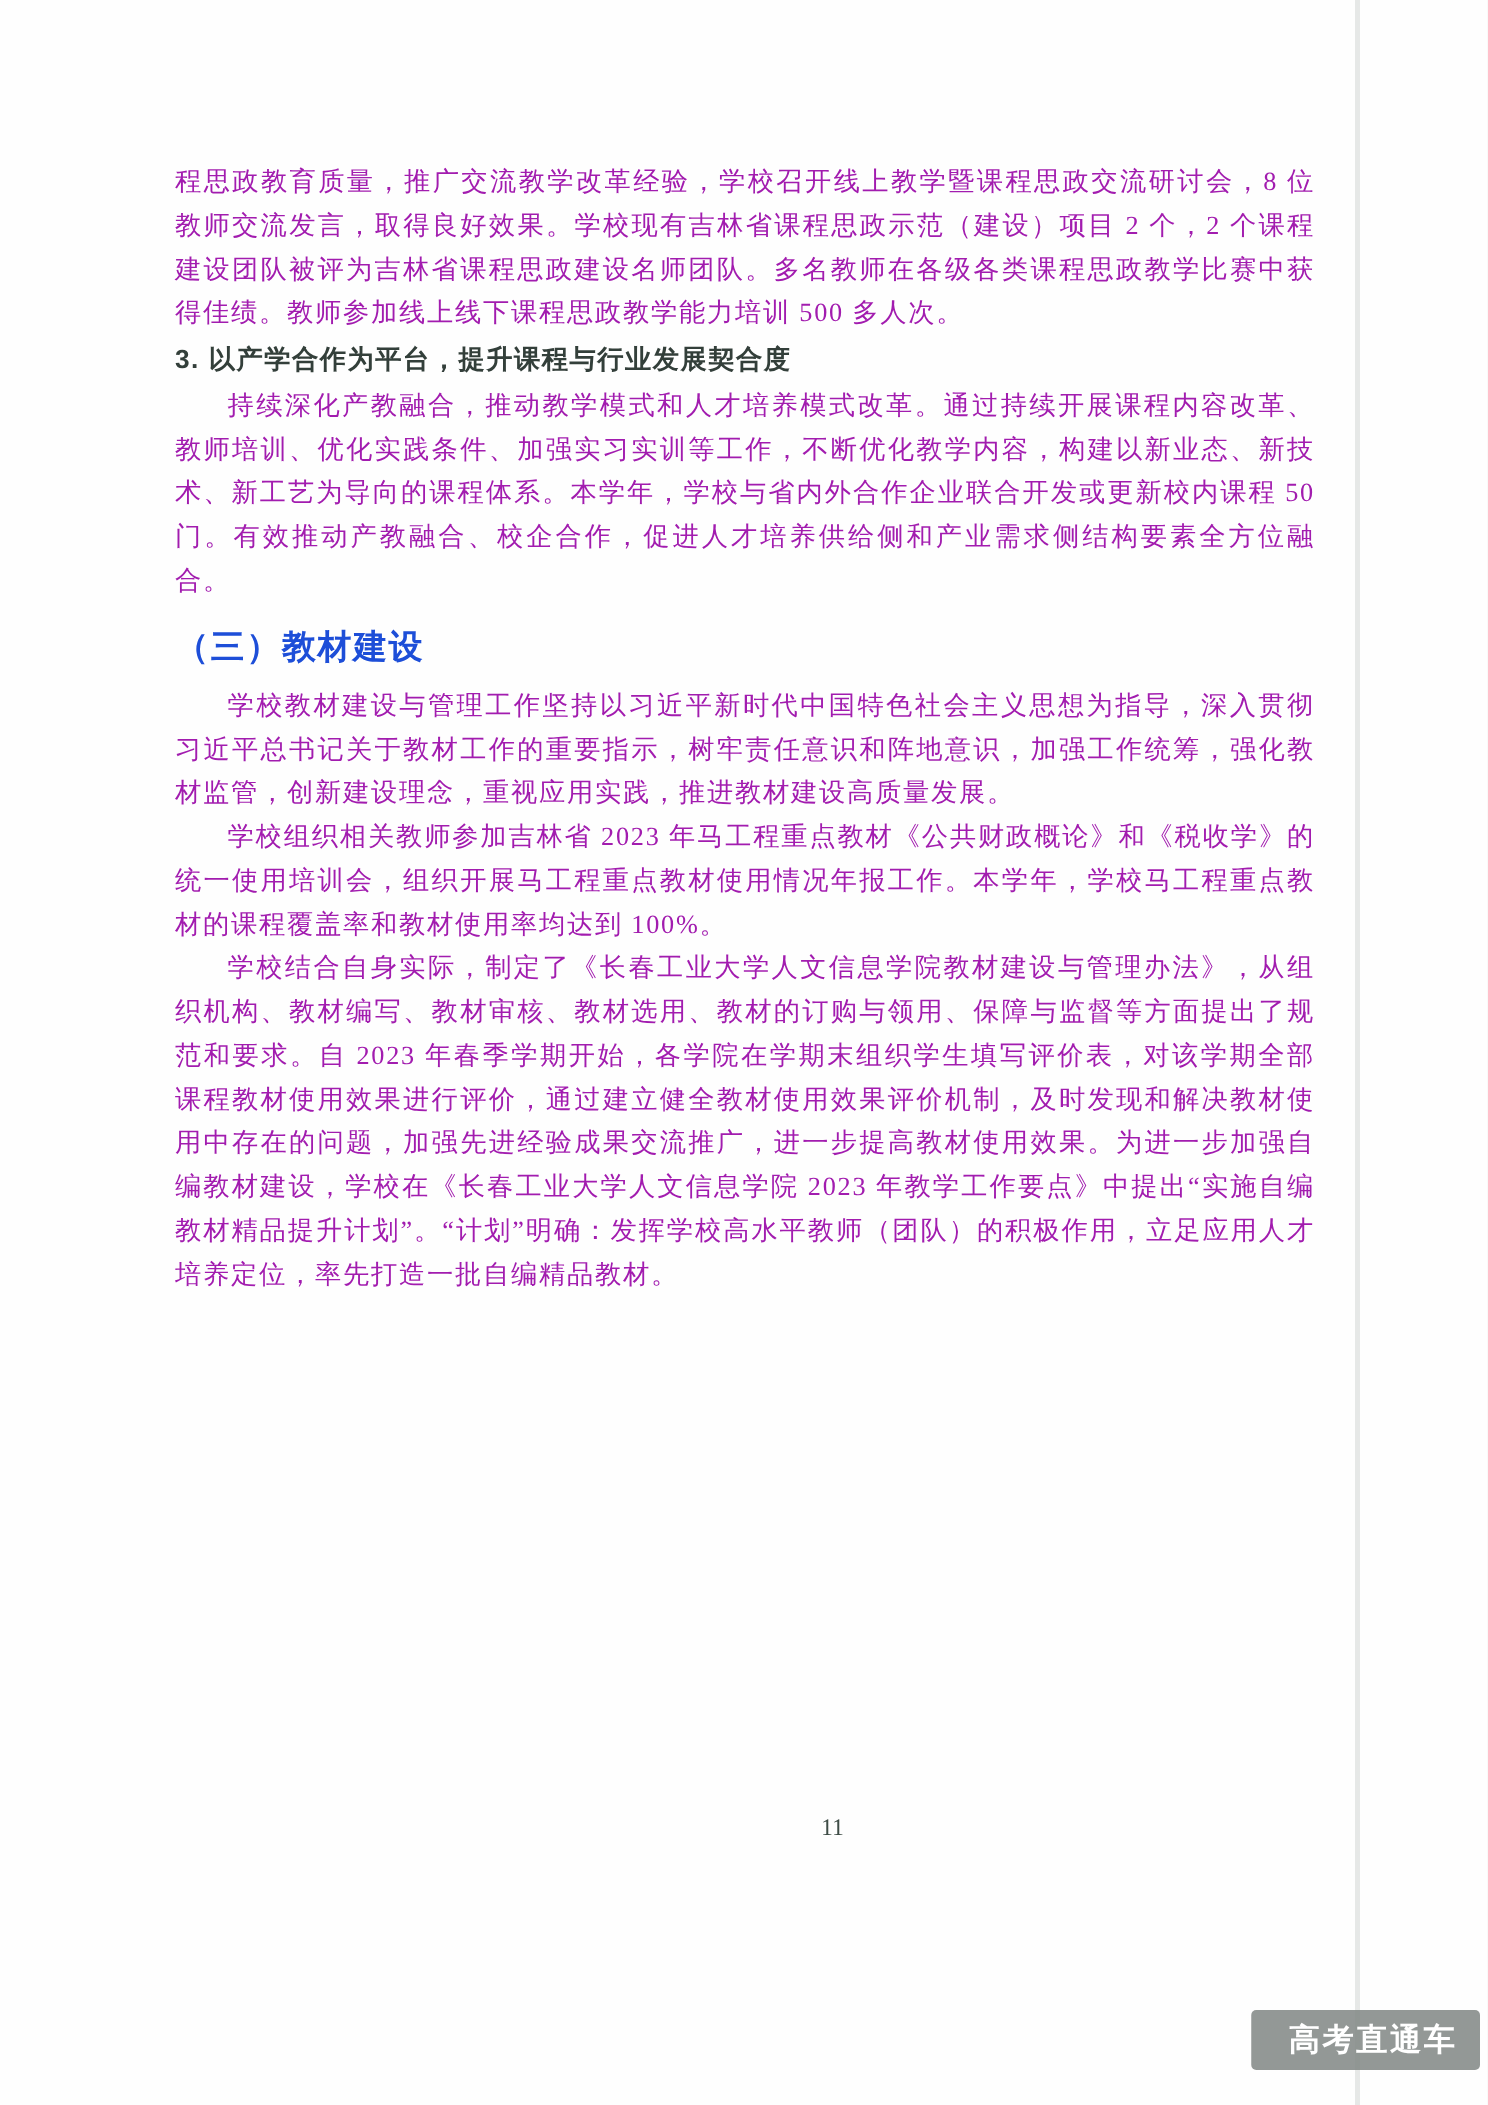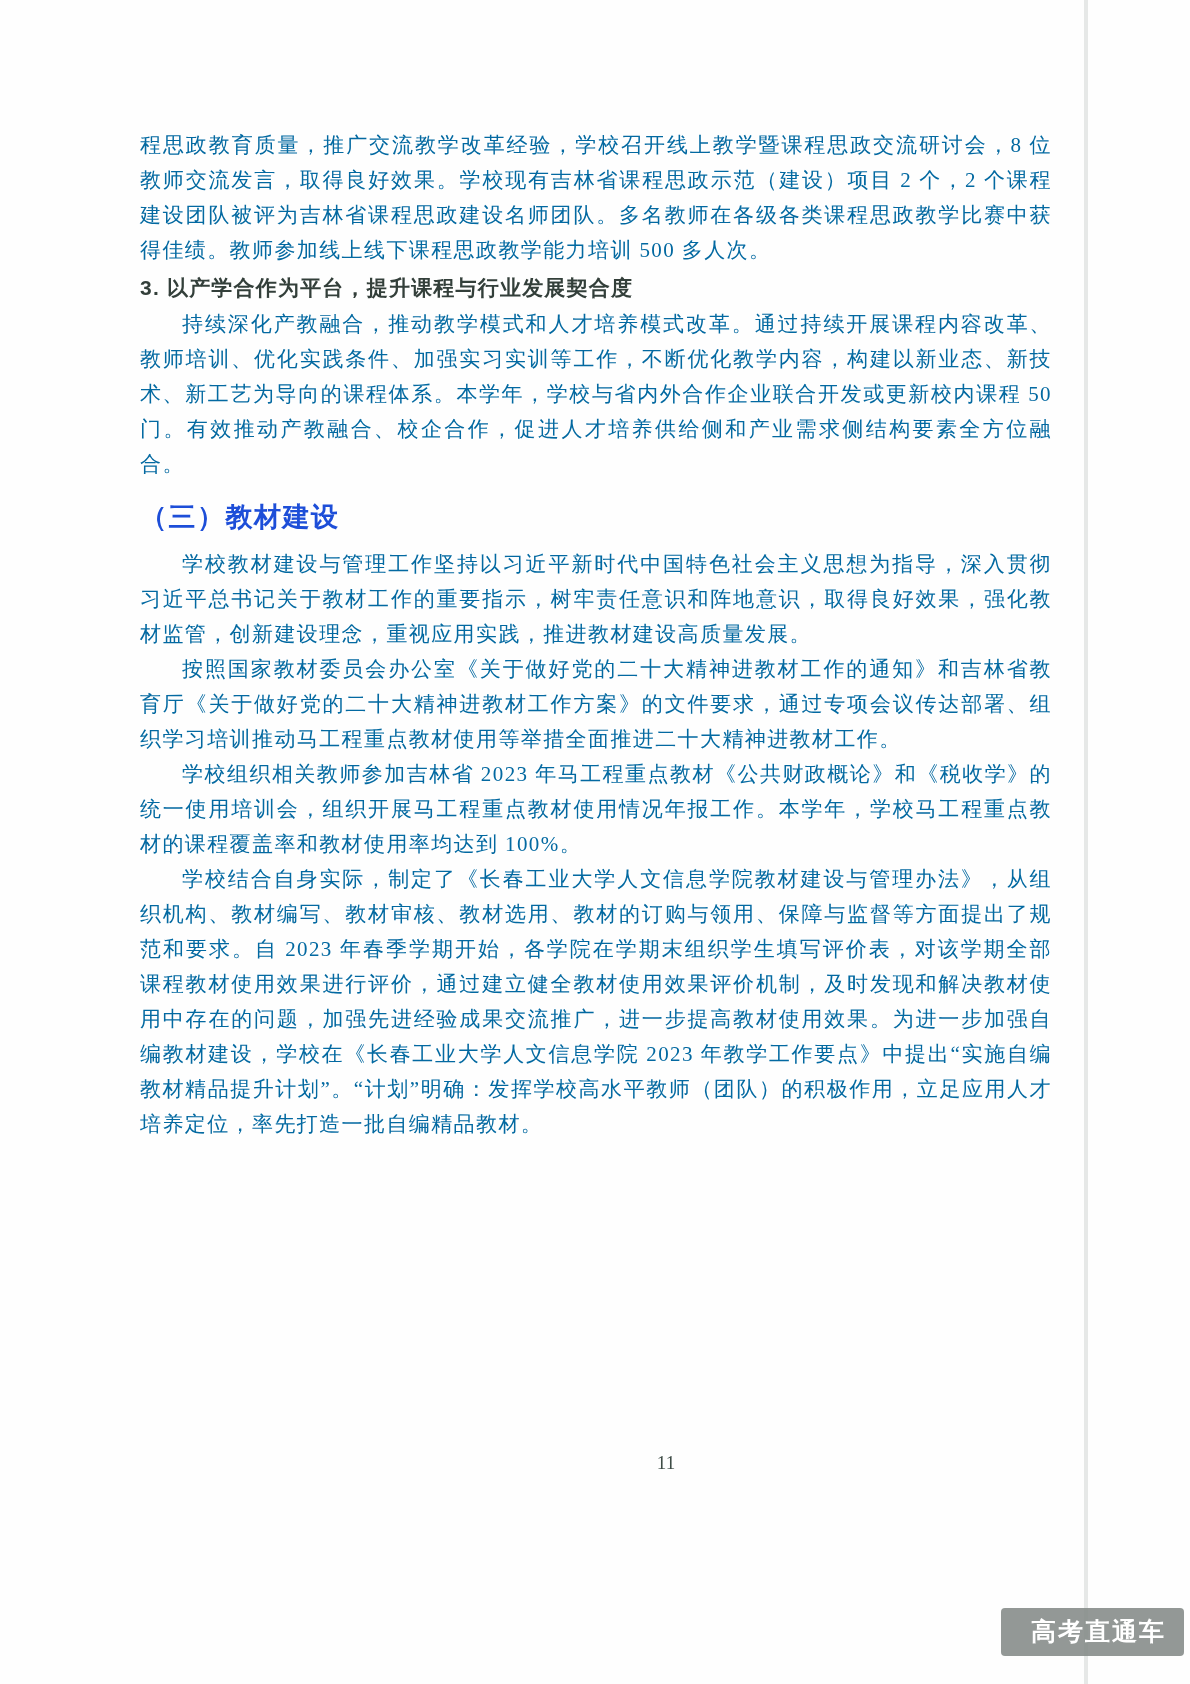--- a/index.html
+++ b/index.html
@@ -34,21 +34,21 @@
     left:140px; top:128px;
     width:912px;
   }
   .content p{margin:0;}
   .paragraph,
   .paragraph-continued{
     font-family:"Liberation Serif", serif;
     font-size:21px;
     line-height:35px;
     letter-spacing:1.4px;
-    color:#0369a1;
+    color:#a21caf;
     text-align:justify;
   }
   .paragraph{ text-indent:2em; }
   .paragraph-continued{ text-indent:0; }
   .heading-numbered{
     font-family:"Liberation Sans", sans-serif;
     font-weight:bold;
     font-size:21px;
     line-height:35px;
     letter-spacing:1.2px;
@@ -91,22 +91,21 @@
 </head>
 <body>
 
 <div class="page">
 
   <div class="content">
       <p class="paragraph-continued">程思政教育质量，推广交流教学改革经验，学校召开线上教学暨课程思政交流研讨会，8 位教师交流发言，取得良好效果。学校现有吉林省课程思政示范（建设）项目 2 个，2 个课程建设团队被评为吉林省课程思政建设名师团队。多名教师在各级各类课程思政教学比赛中获得佳绩。教师参加线上线下课程思政教学能力培训 500 多人次。</p>
       <p class="heading-numbered">3.  以产学合作为平台，提升课程与行业发展契合度</p>
       <p class="paragraph">持续深化产教融合，推动教学模式和人才培养模式改革。通过持续开展课程内容改革、教师培训、优化实践条件、加强实习实训等工作，不断优化教学内容，构建以新业态、新技术、新工艺为导向的课程体系。本学年，学校与省内外合作企业联合开发或更新校内课程 50 门。有效推动产教融合、校企合作，促进人才培养供给侧和产业需求侧结构要素全方位融合。</p>
       <p class="heading-section">（三）教材建设</p>
-      <p class="paragraph">学校教材建设与管理工作坚持以习近平新时代中国特色社会主义思想为指导，深入贯彻习近平总书记关于教材工作的重要指示，树牢责任意识和阵地意识，取得良好效果，强化教材监管，创新建设理念，重视应用实践，推进教材建设高质量发展。</p>
-      <p class="paragraph">按照国家教材委员会办公室《关于做好党的二十大精神进教材工作的通知》和吉林省教育厅《关于做好党的二十大精神进教材工作方案》的文件要求，通过专项会议传达部署、组织学习培训推动马工程重点教材使用等举措全面推进二十大精神进教材工作。</p>
+      <p class="paragraph">学校教材建设与管理工作坚持以习近平新时代中国特色社会主义思想为指导，深入贯彻习近平总书记关于教材工作的重要指示，树牢责任意识和阵地意识，加强工作统筹，强化教材监管，创新建设理念，重视应用实践，推进教材建设高质量发展。</p>
       <p class="paragraph">学校组织相关教师参加吉林省 2023 年马工程重点教材《公共财政概论》和《税收学》的统一使用培训会，组织开展马工程重点教材使用情况年报工作。本学年，学校马工程重点教材的课程覆盖率和教材使用率均达到 100%。</p>
       <p class="paragraph">学校结合自身实际，制定了《长春工业大学人文信息学院教材建设与管理办法》，从组织机构、教材编写、教材审核、教材选用、教材的订购与领用、保障与监督等方面提出了规范和要求。自 2023 年春季学期开始，各学院在学期末组织学生填写评价表，对该学期全部课程教材使用效果进行评价，通过建立健全教材使用效果评价机制，及时发现和解决教材使用中存在的问题，加强先进经验成果交流推广，进一步提高教材使用效果。为进一步加强自编教材建设，学校在《长春工业大学人文信息学院 2023 年教学工作要点》中提出“实施自编教材精品提升计划”。“计划”明确：发挥学校高水平教师（团队）的积极作用，立足应用人才培养定位，率先打造一批自编精品教材。</p>
     </div>
 
   <div class="page-number">11</div>
 
   <div class="scan-edge-right"></div>
   <div class="scan-edge-bottom"></div>
 
   <div class="watermark">高考直通车</div>

